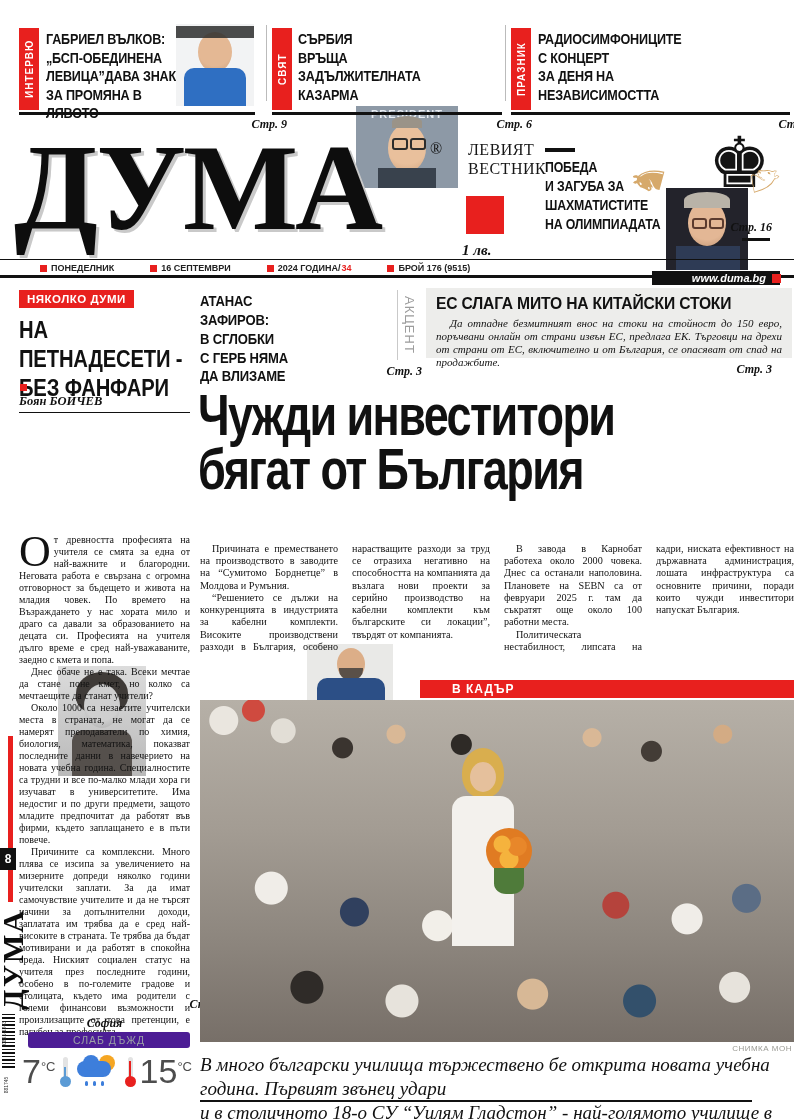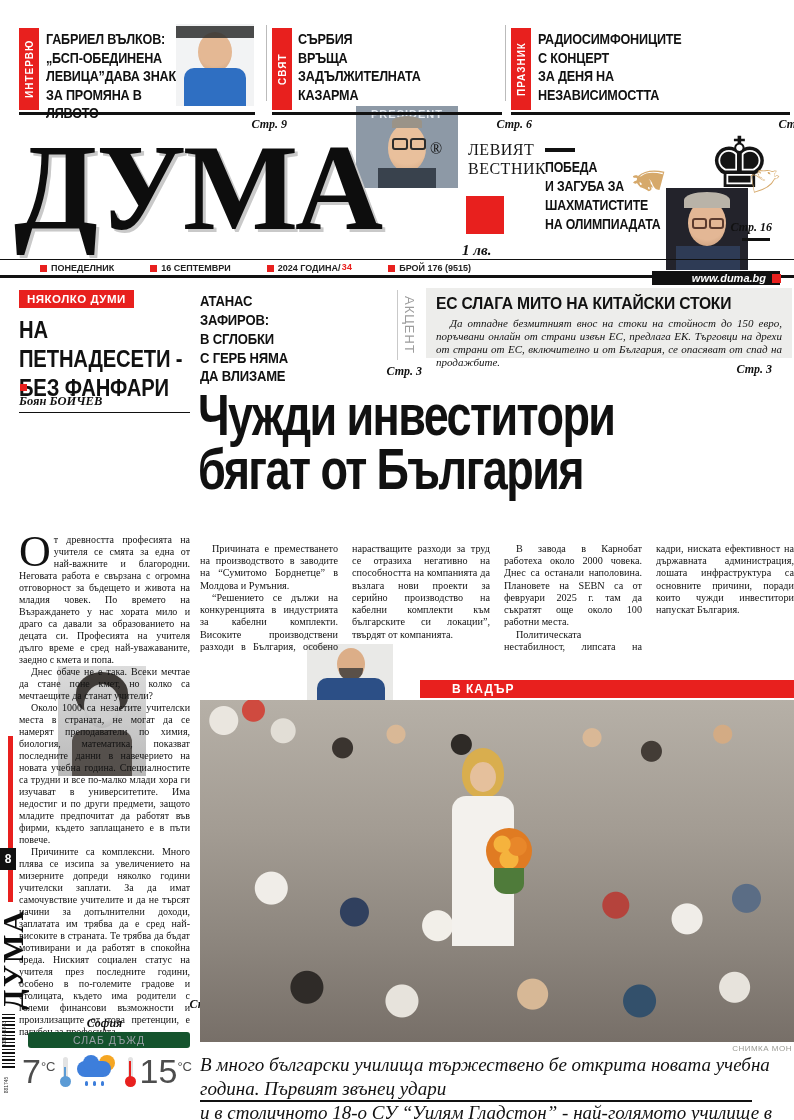--- a/index.html
+++ b/index.html
@@ -111,21 +111,21 @@
         <span class="redsq" style="width:7px;height:7px;"></span>
         <span>ПОНЕДЕЛНИК</span>
       </span>
     <span class="dl-item">
         <span class="redsq" style="width:7px;height:7px;"></span>
         <span>16 СЕПТЕМВРИ</span>
       </span>
     <span class="dl-item">
         <span class="redsq" style="width:7px;height:7px;"></span>
         <span>2024 ГОДИНА/</span>
-        <span style="color:#e8201e;margin-left:-3px;font-family:Liberation Mono, monospace;">34</span>
+        <span style="color:#e8201e;margin-left:-3px;">34</span>
       </span>
     <span class="dl-item">
         <span class="redsq" style="width:7px;height:7px;"></span>
         <span>БРОЙ 176 (9515)</span>
       </span>
   </div>
   <div class="abs blkline" style="left:0;top:275px;width:794px;height:3px;"></div>
   <div class="abs" style="left:652px;top:271px;width:128px;height:14px;background:#111;color:#fff;font-style:italic;font-weight:700;font-size:11px;display:flex;align-items:center;justify-content:flex-end;padding-right:14px;box-sizing:border-box;">
     <span>www.duma.bg</span>
   </div>
@@ -144,21 +144,21 @@
   </div>
   <div class="abs bodytext" style="left:19px;top:534px;width:171px;font-size:10px;line-height:1.2;">
     <p style="text-indent:0;"><span class="serif" style="float:left;font-size:44px;line-height:0.78;margin:1px 3px 0 0;">О</span><span>т древността професията на учителя се смята за една от най-важните и благородни. Неговата работа е свързана с огромна отговорност за бъдещето и живота на младия човек. По времето на Възраждането у нас хората мило и драго са давали за образованието на децата си. Професията на учителя дълго време е сред най-уважаваните, заедно с кмета и попа.</span></p>
     <p>Днес обаче не е така. Всеки мечтае да стане поне кмет, но колко са мечтаещите да станат учители?</p>
     <p>Около 1000 са незаетите учителски места в страната, не могат да се намерят преподаватели по химия, биология, математика, показват последните данни в навечерието на новата учебна година. Специалностите са трудни и все по-малко млади хора ги изучават в университетите. Има недостиг и по други предмети, защото младите предпочитат да работят във фирми, където заплащането е в пъти повече.</p>
     <p>Причините са комплексни. Много плява се изсипа за увеличението на мизерните допреди няколко години учителски заплати. За да имат самочувствие учителите и да не търсят начини за допълнителни доходи, заплатата им трябва да е сред най-високите в страната. Те трябва да бъдат мотивирани и да работят в спокойна среда. Ниският социален статус на учителя през последните години, особено в по-големите градове и столицата, където има родители с големи финансови възможности и произлизащите от това претенции, е пагубен за професията.</p>
   </div>
   <div class="abs pageref" style="left:90px;top:997px;width:100px;">Стр.8</div>
   <div class="abs serif" style="left:19px;top:1016px;width:171px;text-align:center;font-size:12px;font-style:italic;font-weight:700;">София</div>
 
-  <div class="abs" style="left:28px;top:1032px;width:162px;height:16px;background:#14532d;border-radius:3px;display:flex;align-items:center;justify-content:center;color:#9aa0a6;font-size:10.5px;letter-spacing:1px;">СЛАБ ДЪЖД</div>
+  <div class="abs" style="left:28px;top:1032px;width:162px;height:16px;background:#4c1d95;border-radius:3px;display:flex;align-items:center;justify-content:center;color:#9aa0a6;font-size:10.5px;letter-spacing:1px;">СЛАБ ДЪЖД</div>
   <div class="abs" style="left:22px;top:1052px;width:170px;display:flex;align-items:center;justify-content:space-between;">
     <div style="font-size:34px;color:#4d4d4d;"><span>7</span><sup style="font-size:13px;">°C</sup></div>
     <div class="therm">
         <div class="tube"></div>
         <div class="fill" style="background:#5b9bd5;"></div>
         <div class="bulb" style="background:#5b9bd5;"></div>
       </div>
     <div style="position:relative;width:46px;height:34px;">
       <div class="abs" style="left:24px;top:0;width:16px;height:16px;border-radius:50%;background:#f5a623;"></div>
       <div class="abs" style="left:2px;top:6px;width:34px;height:16px;background:#3d7edb;border-radius:10px;"></div>

